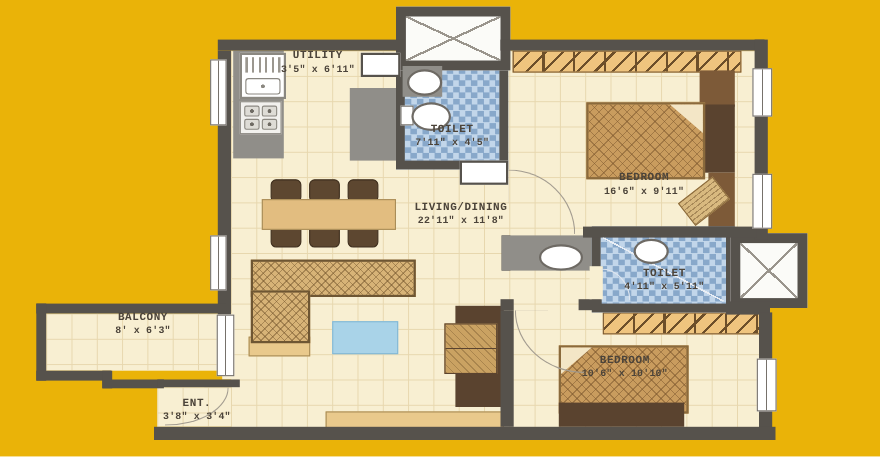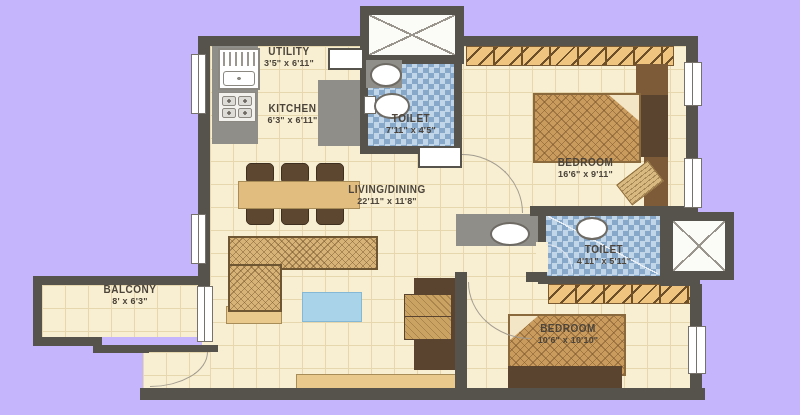--- a/index.html
+++ b/index.html
@@ -1,17 +1,17 @@
 <!DOCTYPE html>
 <html><head>
 <meta charset="utf-8">
 <style>
   html,body{margin:0;padding:0;background:#fff;}
-  .plan{position:relative;width:800px;height:415px;background:#c4b5fd;overflow:hidden;
-        font-family:Liberation Sans, sans-serif;}
+  .plan{position:relative;width:800px;height:415px;background:#eab308;overflow:hidden;
+        font-family:Liberation Mono, monospace;}
   .abs{position:absolute;}
   
   .wall{position:absolute;background:#56524c;z-index:30;}
   
   .floor{position:absolute;background-color:#f8efd2;z-index:1;
     background-image:linear-gradient(#e7d7ae 1px,transparent 1px),
                      linear-gradient(90deg,#e7d7ae 1px,transparent 1px);
     background-size:23px 23px;}
   .floorplain{position:absolute;background:#f8efd2;z-index:31;}
   
@@ -189,42 +189,42 @@
 
   <div class="arc" style="left:462px;top:154px;width:60px;height:58px;border-top:1.5px solid #a39c90;border-right:1.5px solid #a39c90;border-top-right-radius:100%;"></div>
   <div class="arc" style="left:468px;top:282px;width:62px;height:56px;border-left:1.5px solid #a39c90;border-bottom:1.5px solid #a39c90;border-bottom-left-radius:100%;"></div>
   <div class="arc" style="left:546px;top:244px;width:26px;height:28px;border-top:1.5px solid #dfe6ef;border-right:1.5px solid #dfe6ef;border-top-right-radius:100%;"></div>
   <div class="arc" style="left:150px;top:352px;width:57px;height:34px;border-bottom:1.5px solid #a39c90;border-right:1.5px solid #a39c90;border-bottom-right-radius:100%;"></div>
 
   <div class="lbl" style="left:243px;top:46px;width:92px;">
     <div>UTILITY</div>
     <div class="d">3'5" x 6'11"</div>
   </div>
-  <div class="lbl" style="left:240px;top:103px;width:105px;">
-    <div>KITCHEN</div>
-    <div class="d">6'3" x 6'11"</div>
-  </div>
   <div class="lbl" style="left:365px;top:113px;width:92px;">
     <div>TOILET</div>
     <div class="d">7'11" x 4'5"</div>
   </div>
   <div class="lbl" style="left:528px;top:157px;width:115px;">
     <div>BEDROOM</div>
     <div class="d">16'6" x 9'11"</div>
   </div>
-  <div class="lbl" style="left:328px;top:184px;width:118px;">
+  <div class="lbl" style="left:360px;top:184px;width:118px;">
     <div>LIVING/DINING</div>
     <div class="d">22'11" x 11'8"</div>
   </div>
   <div class="lbl" style="left:548px;top:244px;width:112px;">
     <div>TOILET</div>
     <div class="d">4'11" x 5'11"</div>
   </div>
   <div class="lbl" style="left:78px;top:284px;width:104px;">
     <div>BALCONY</div>
     <div class="d">8' x 6'3"</div>
   </div>
   <div class="lbl" style="left:512px;top:323px;width:112px;">
     <div>BEDROOM</div>
     <div class="d">10'6" x 10'10"</div>
   </div>
+  <div class="lbl" style="left:140px;top:362px;width:78px;">
+    <div>ENT.</div>
+    <div class="d">3'8" x 3'4"</div>
+  </div>
 
 </div>
 
 </body></html>

